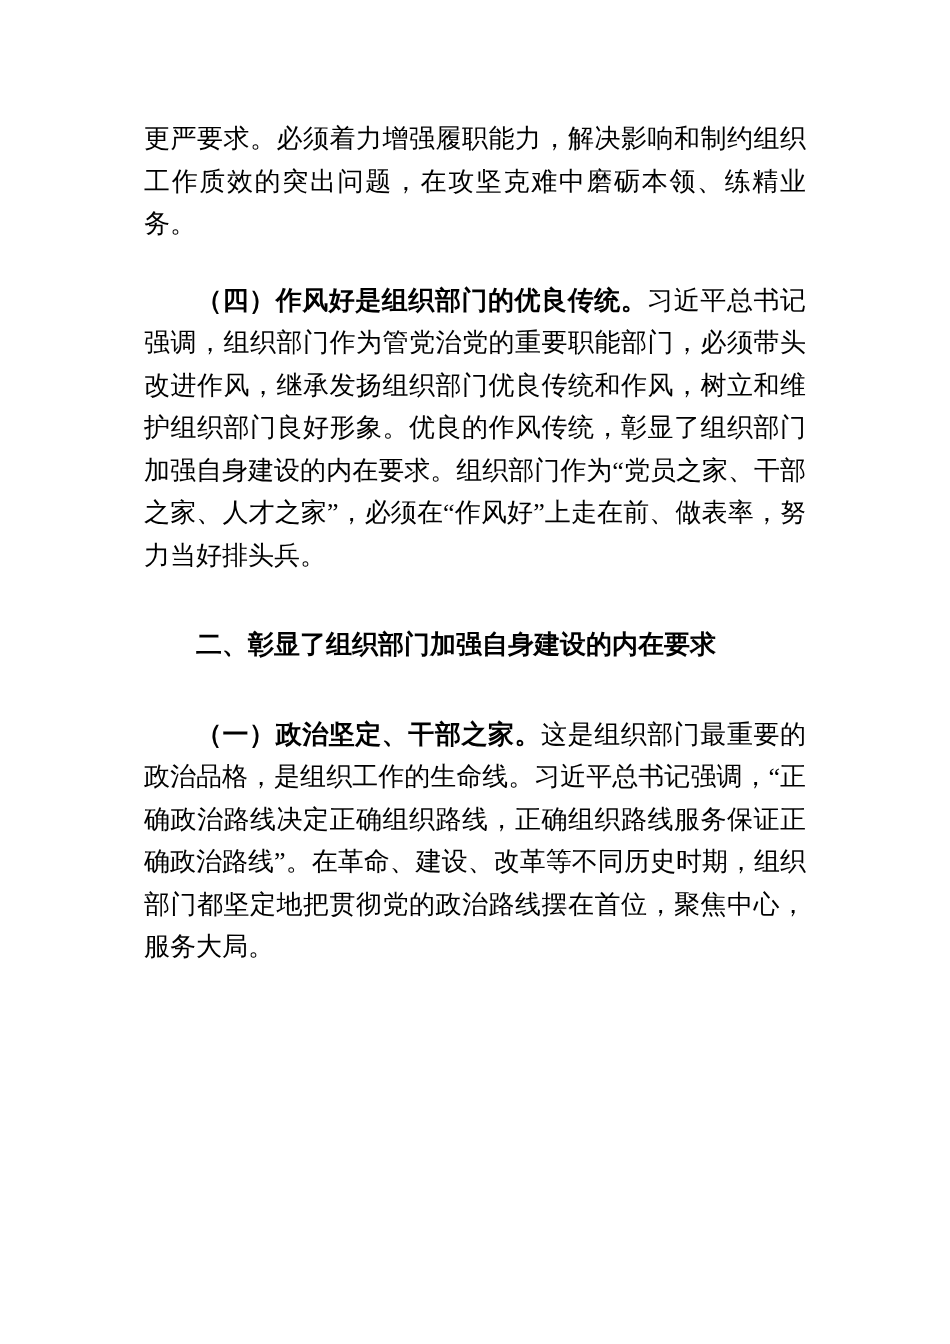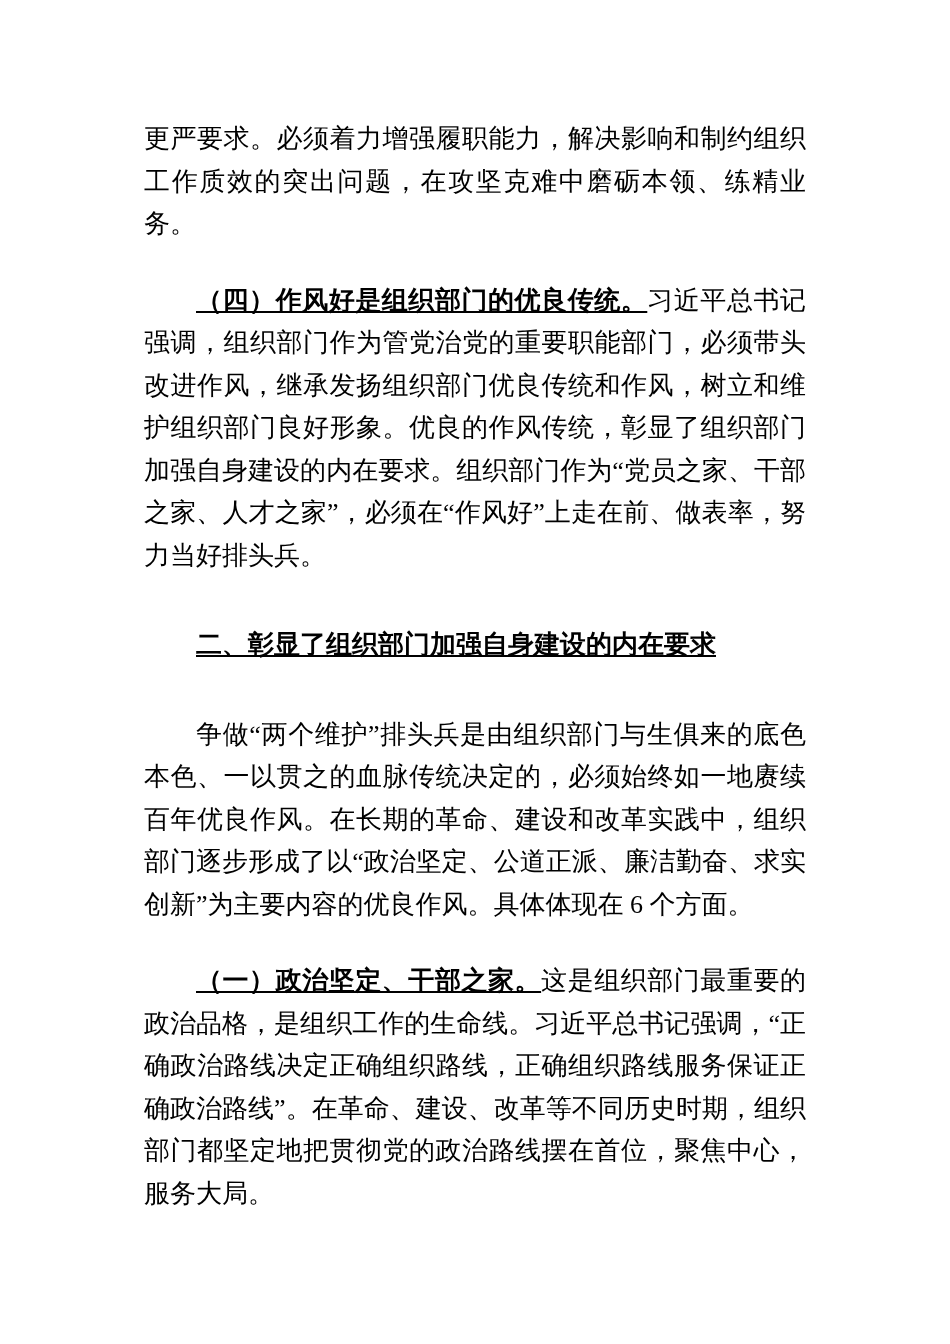--- a/index.html
+++ b/index.html
@@ -36,27 +36,25 @@
   .doc p.heading {
     font-weight: bold;
     margin-top: 47px;
     margin-bottom: 47px;
   }
   .run {
     font-weight: normal;
   }
   .bold-run {
     font-weight: bold;
-    text-decoration: underline;
   }
 </style>
 </head>
 <body>
 
 <div class="page">
   <div class="doc" id="doc">
       <p class="body no-indent"><span class="run">更严要求。必须着力增强履职能力，解决影响和制约组织工作质效的突出问题，在攻坚克难中磨砺本领、练精业务。</span></p>
       <p class="body indent"><span class="bold-run">（四）作风好是组织部门的优良传统。</span><span class="run">习近平总书记强调，组织部门作为管党治党的重要职能部门，必须带头改进作风，继承发扬组织部门优良传统和作风，树立和维护组织部门良好形象。优良的作风传统，彰显了组织部门加强自身建设的内在要求。组织部门作为“党员之家、干部之家、人才之家”，必须在“作风好”上走在前、做表率，努力当好排头兵。</span></p>
       <p class="heading indent"><span class="bold-run">二、彰显了组织部门加强自身建设的内在要求</span></p>
-      <p class="body indent"><span class="run">争做“两个维护”排头兵是由组织部门与生俱来的底色本色、一以贯之的血脉传统决定的，必须始终如一地赓续百年优良作风。在长期的革命、建设和改革实践中，组织部门逐步形成了以“政治坚定、公道正派、廉洁勤奋、求实创新”为主要内容的优良作风。具体体现在 6 个方面。</span></p>
       <p class="body indent"><span class="bold-run">（一）政治坚定、干部之家。</span><span class="run">这是组织部门最重要的政治品格，是组织工作的生命线。习近平总书记强调，“正确政治路线决定正确组织路线，正确组织路线服务保证正确政治路线”。在革命、建设、改革等不同历史时期，组织部门都坚定地把贯彻党的政治路线摆在首位，聚焦中心，服务大局。</span></p>
     </div>
 </div>
 
 </body></html>

